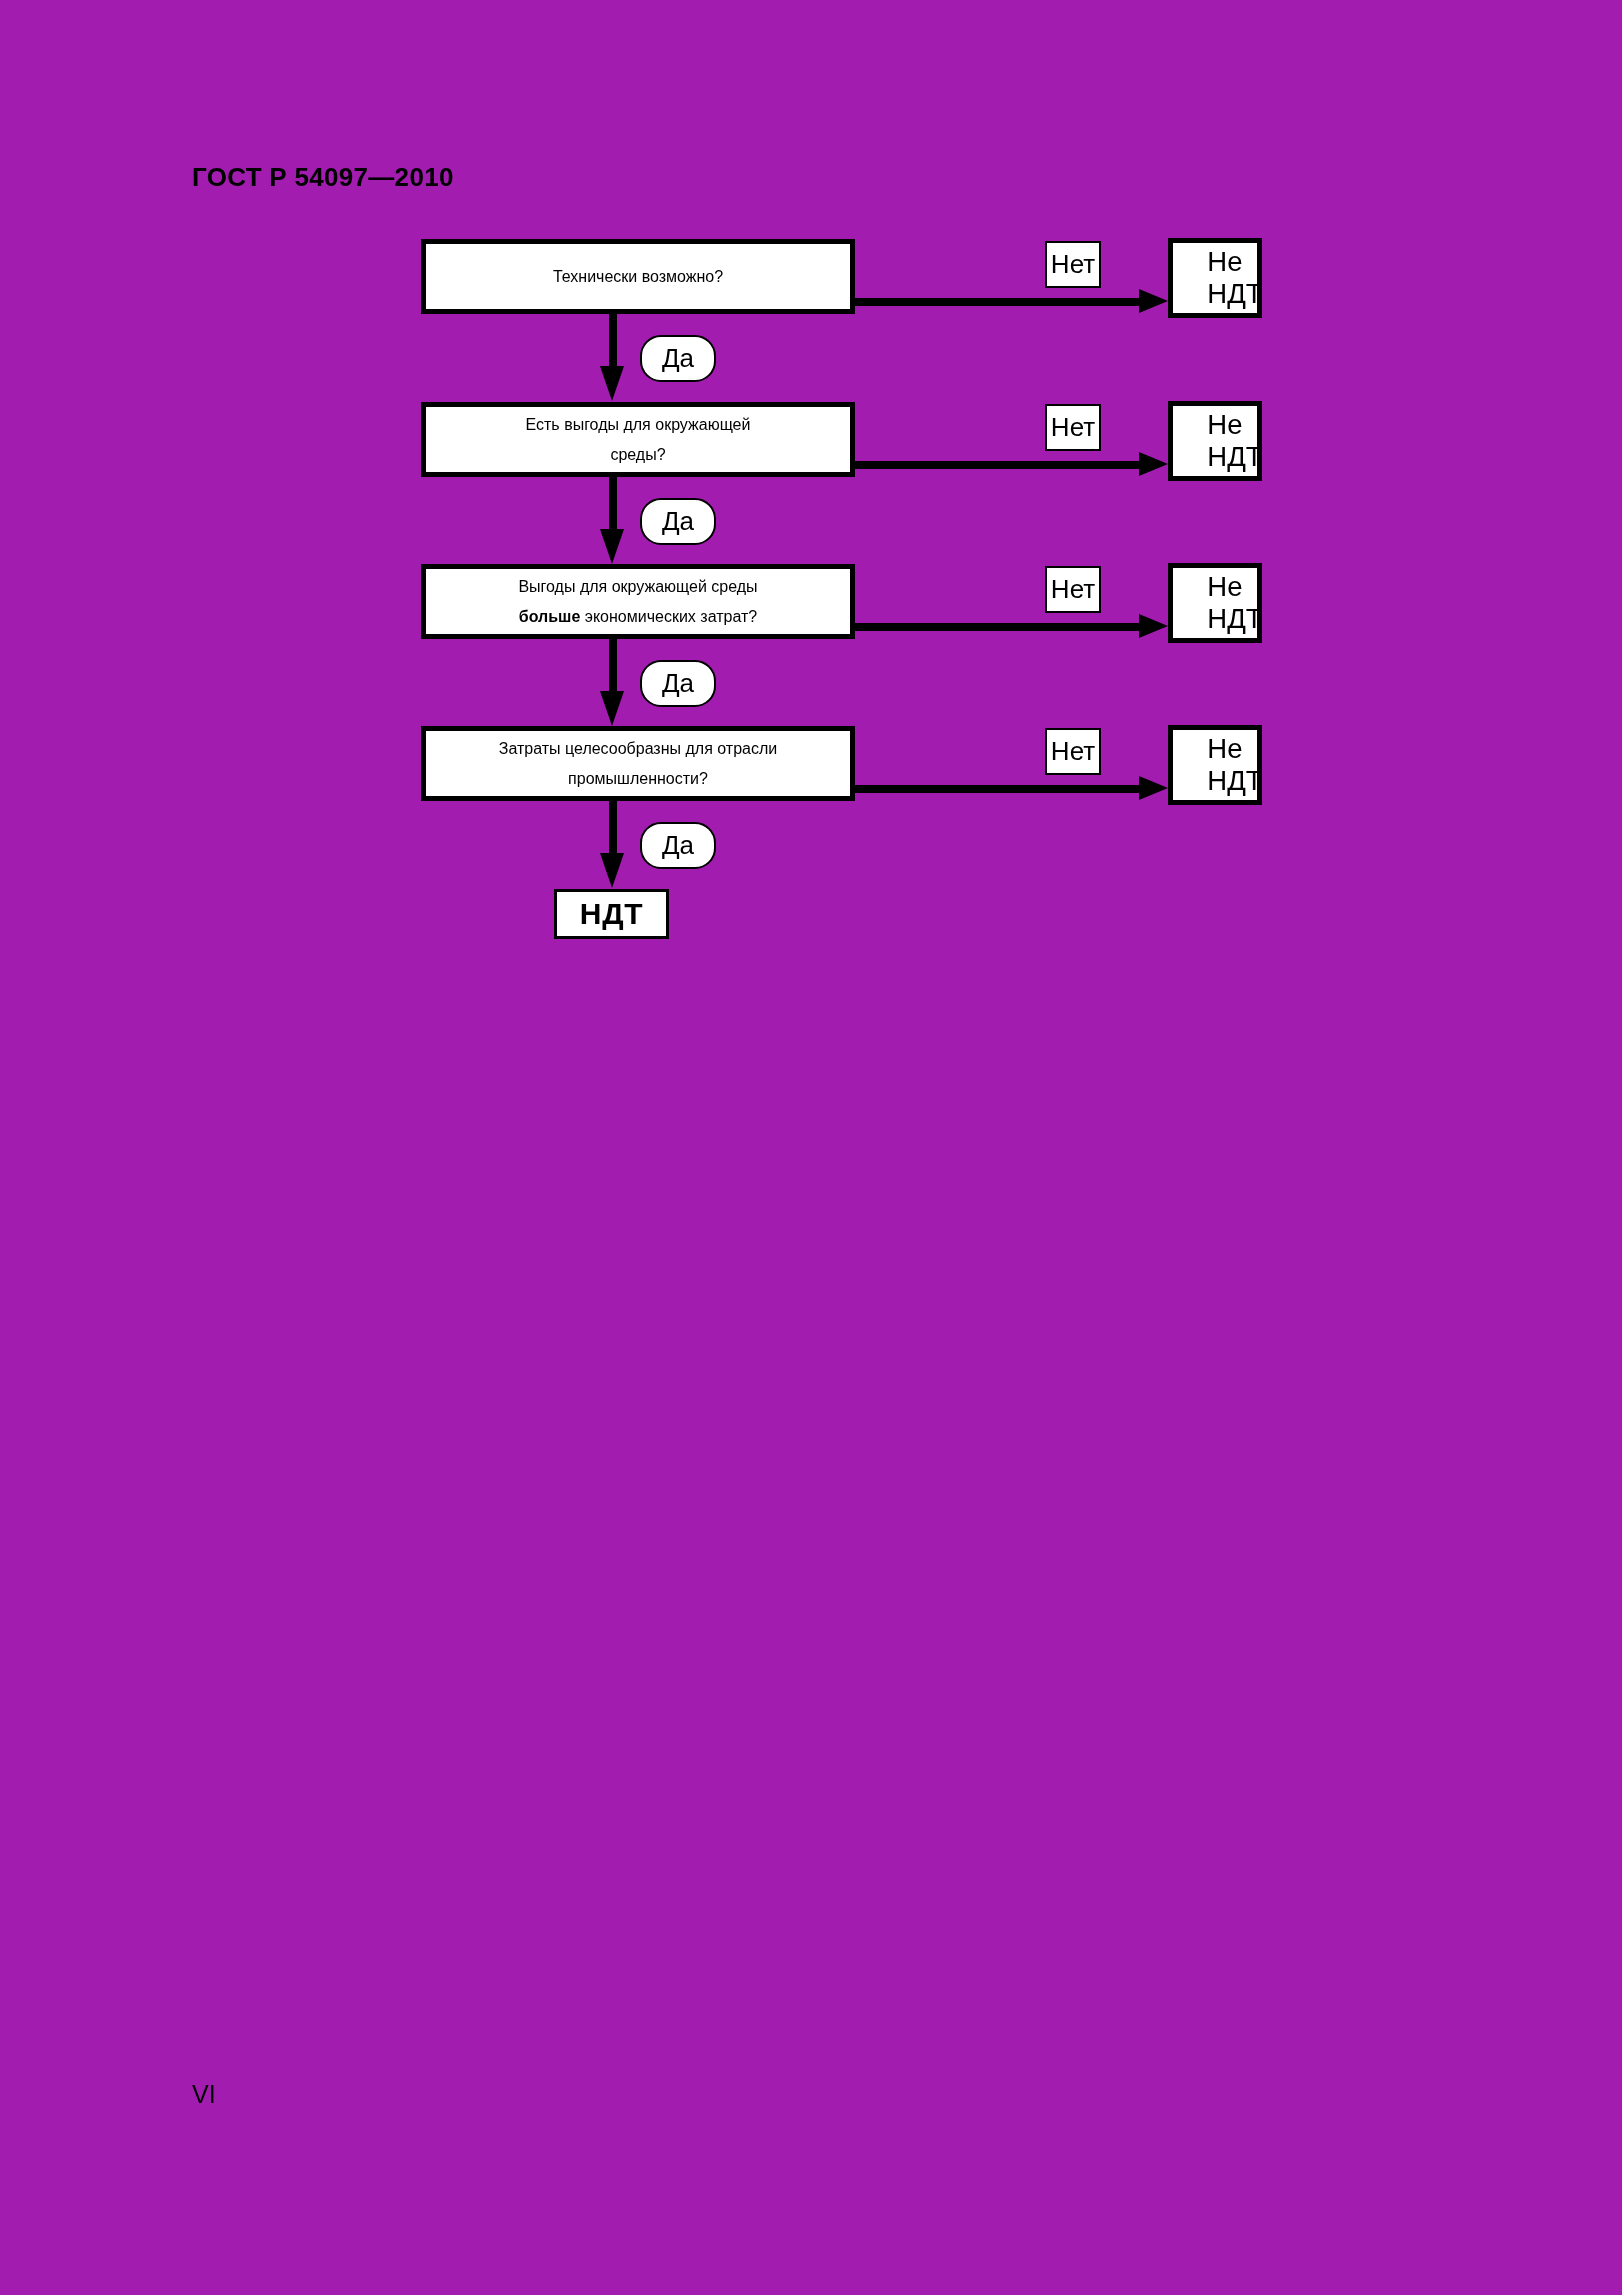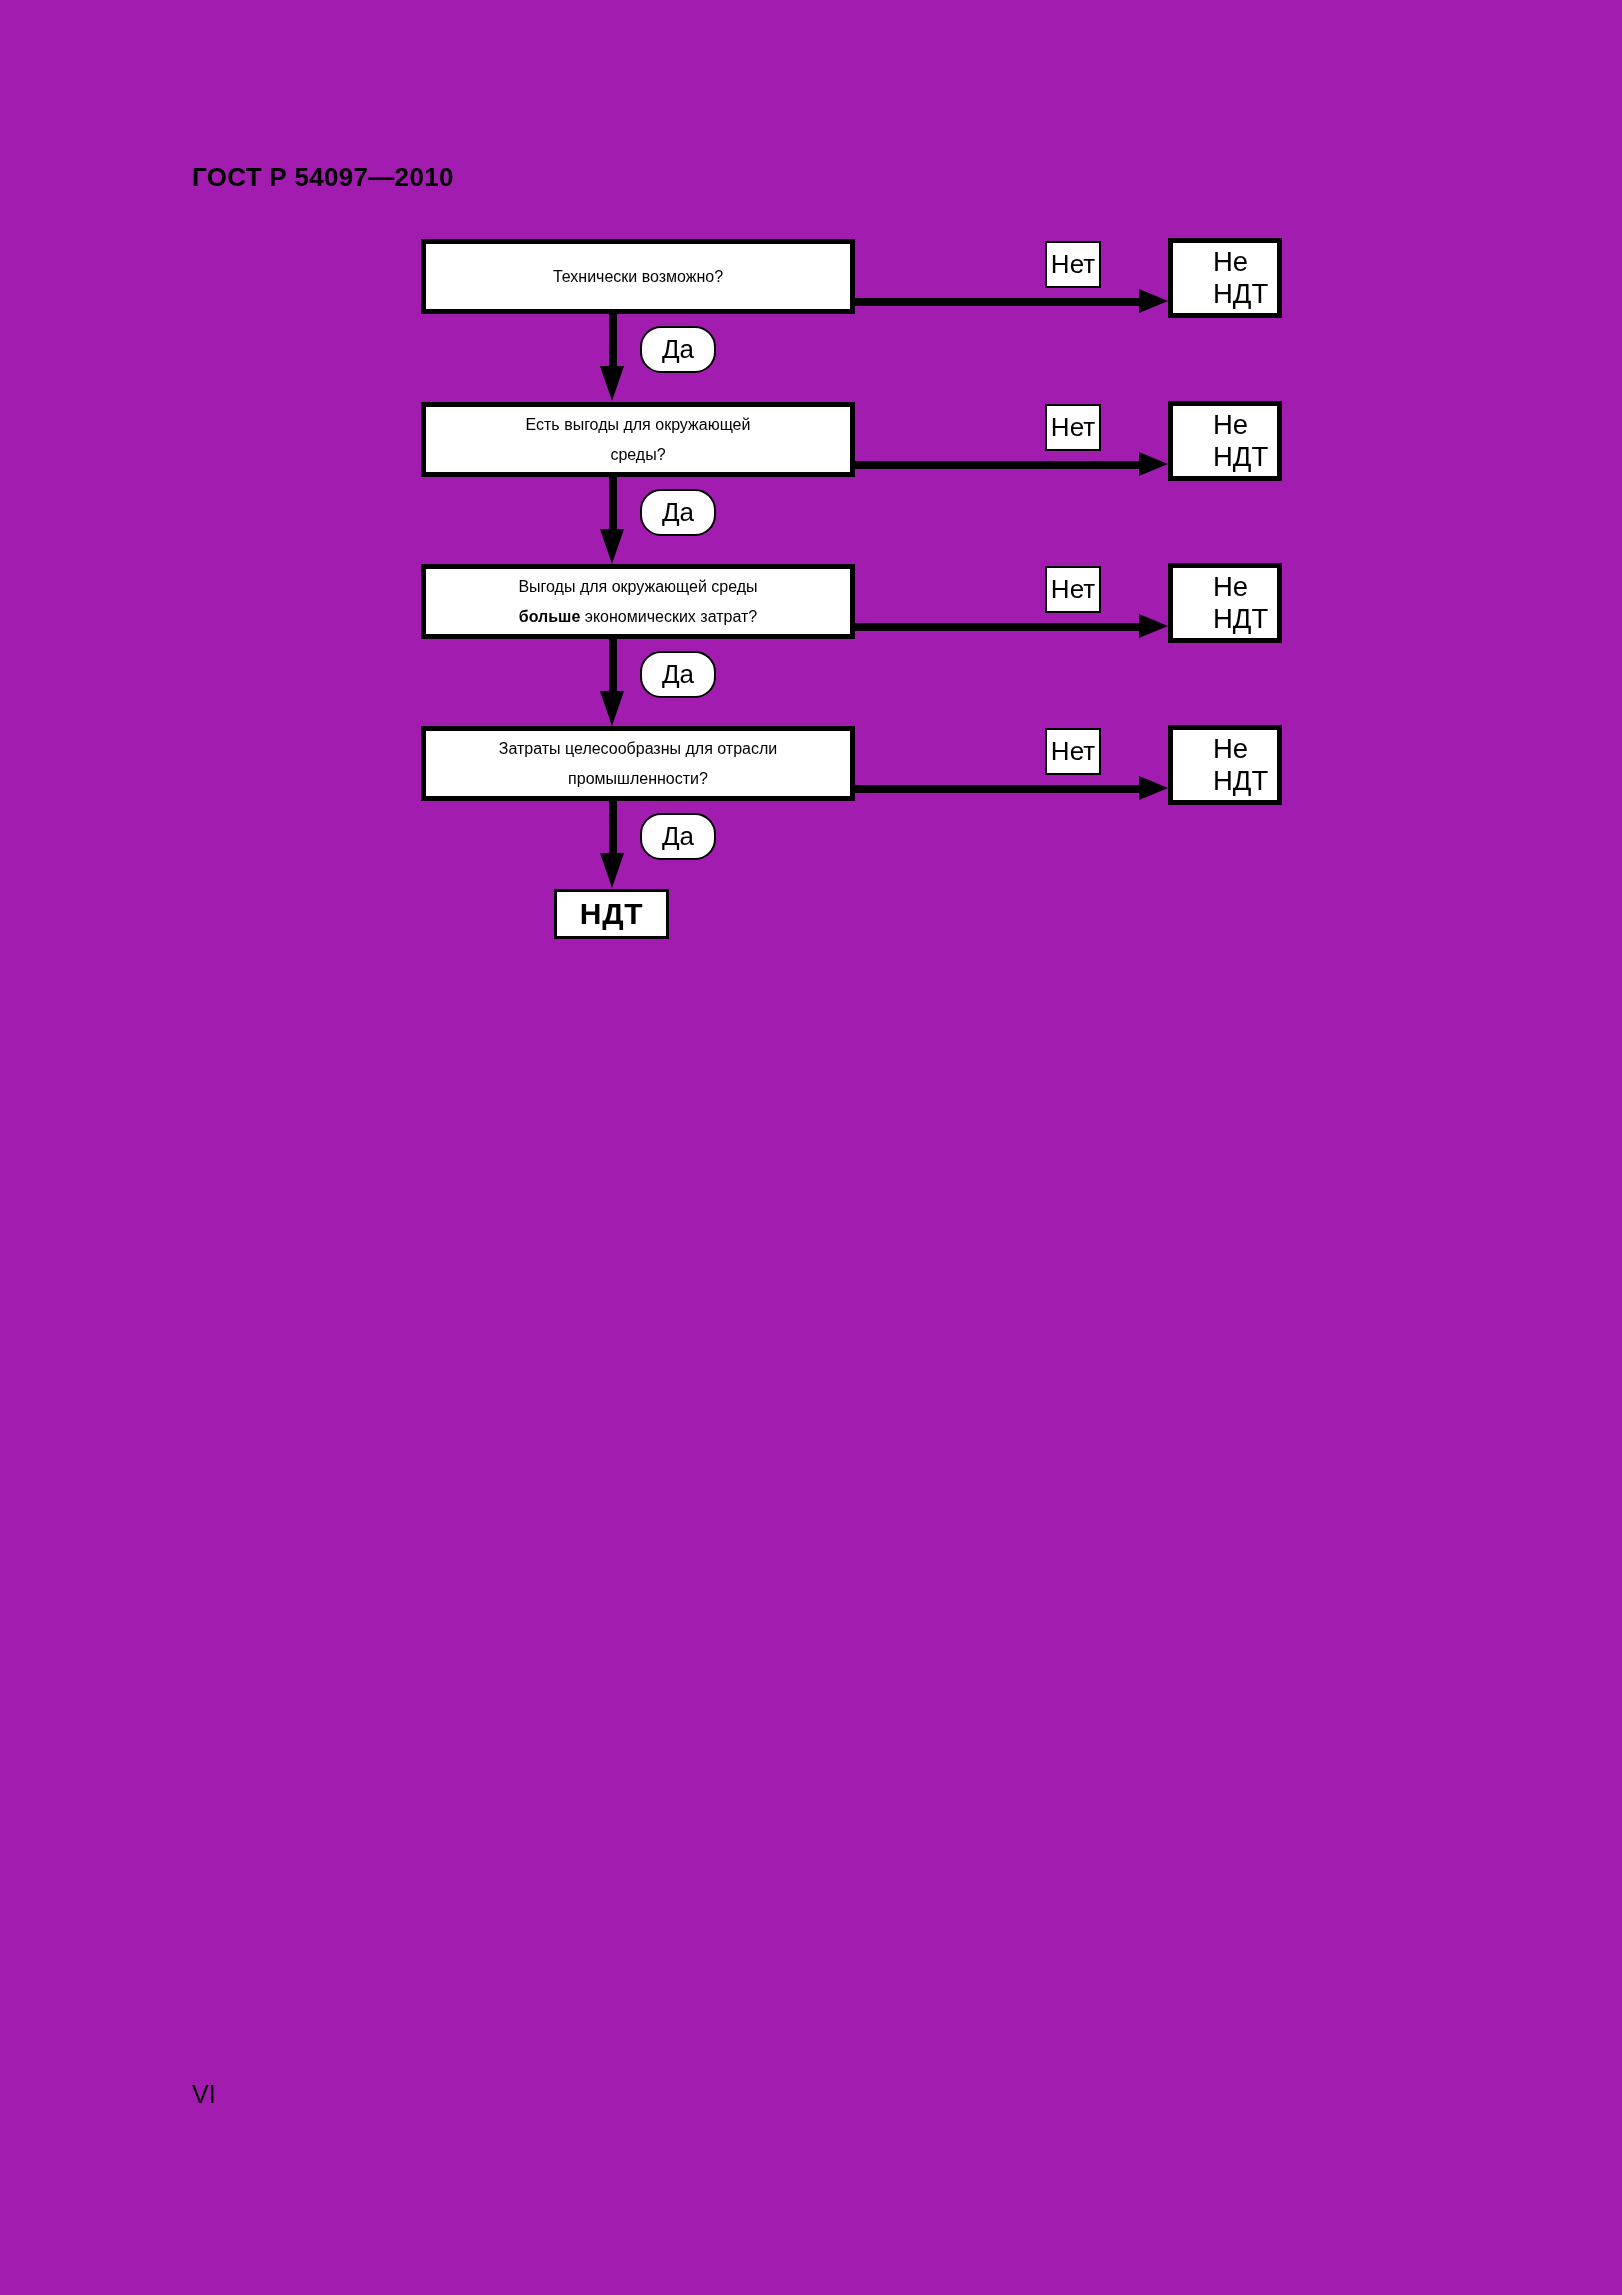--- a/index.html
+++ b/index.html
@@ -36,23 +36,23 @@
   }
   .qline{white-space:nowrap;}
   .b{font-weight:bold;}
   .small-box{
     position:absolute;box-sizing:border-box;background:#fff;
     border:2.6px solid #000;
     display:flex;align-items:center;justify-content:center;
     font-size:26px;
   }
   .no-box{left:1045px;top:2px;width:56px;height:47px;}
-  .yes-box{left:640px;top:87px;width:76px;height:47px;border-radius:21px;}
+  .yes-box{left:640px;top:96px;width:76px;height:47px;border-radius:21px;}
   .notbat-box{
-    position:absolute;left:1168px;top:-0.7px;width:114px;height:80px;
+    position:absolute;left:1168px;top:-0.7px;width:94px;height:80px;
     border:5.2px solid #000;box-sizing:border-box;background:#fff;
     display:flex;align-items:center;justify-content:center;
     font-size:27.5px;
     padding-left:40px;
   }
   .hline{
     position:absolute;left:851px;top:59px;width:290px;height:7.9px;background:#000;
   }
   .harrow{
     position:absolute;left:1139px;top:50px;width:0;height:0;

